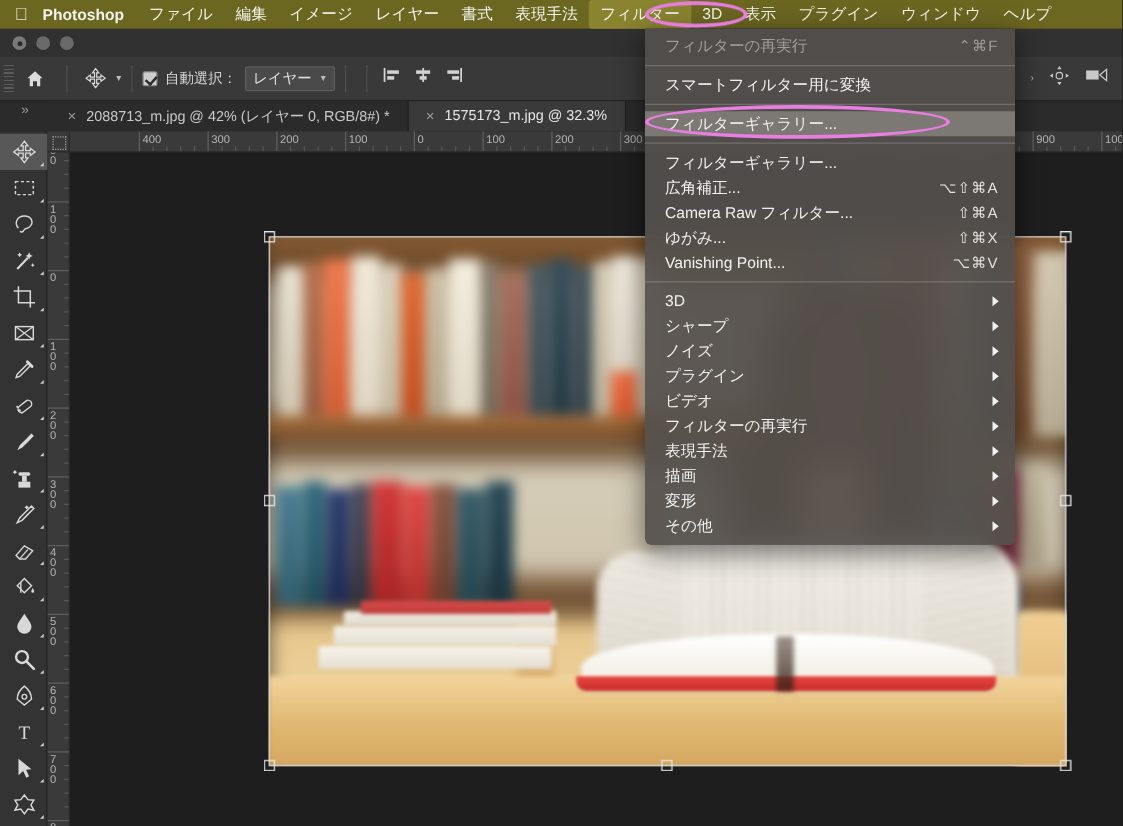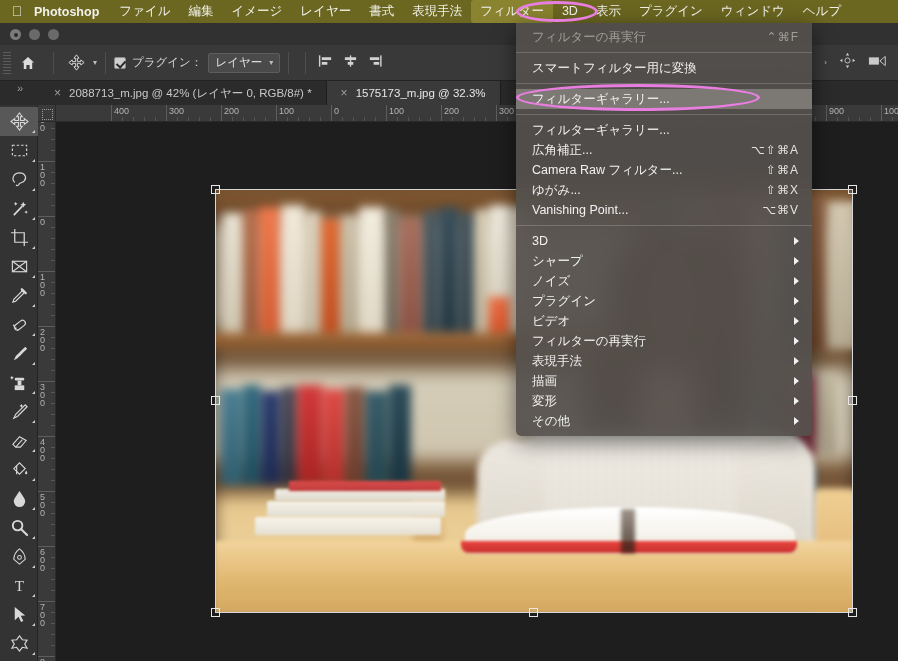--- a/index.html
+++ b/index.html
@@ -229,21 +229,21 @@
     <div class="ob-sep"></div>
     <div class="ob-btn ob-tool">
       <svg width="17" height="17" viewBox="0 0 20 20">
           <path d="M10 1 L13 5 L11 5 L11 9 L15 9 L15 7 L19 10 L15 13 L15 11 L11 11 L11 15 L13 15 L10 19 L7 15 L9 15 L9 11 L5 11 L5 13 L1 10 L5 7 L5 9 L9 9 L9 5 L7 5 Z" fill="none" stroke="#dcdcdc" stroke-width="1.1"></path>
         </svg>
     </div>
     <div class="chev">▾</div>
     <div class="ob-sep"></div>
     <div class="cb-row">
       <span class="chk"></span>
-      <span>プラグイン：</span>
+      <span>自動選択：</span>
     </div>
     <div class="select">
       <span>レイヤー</span>
       <span class="chev">▾</span>
     </div>
     <div class="ob-sep"></div>
     <div class="ob-sep"></div>
     <div class="align-icons">
       <span>
         <svg width="15" height="14" viewBox="0 0 16 14">

